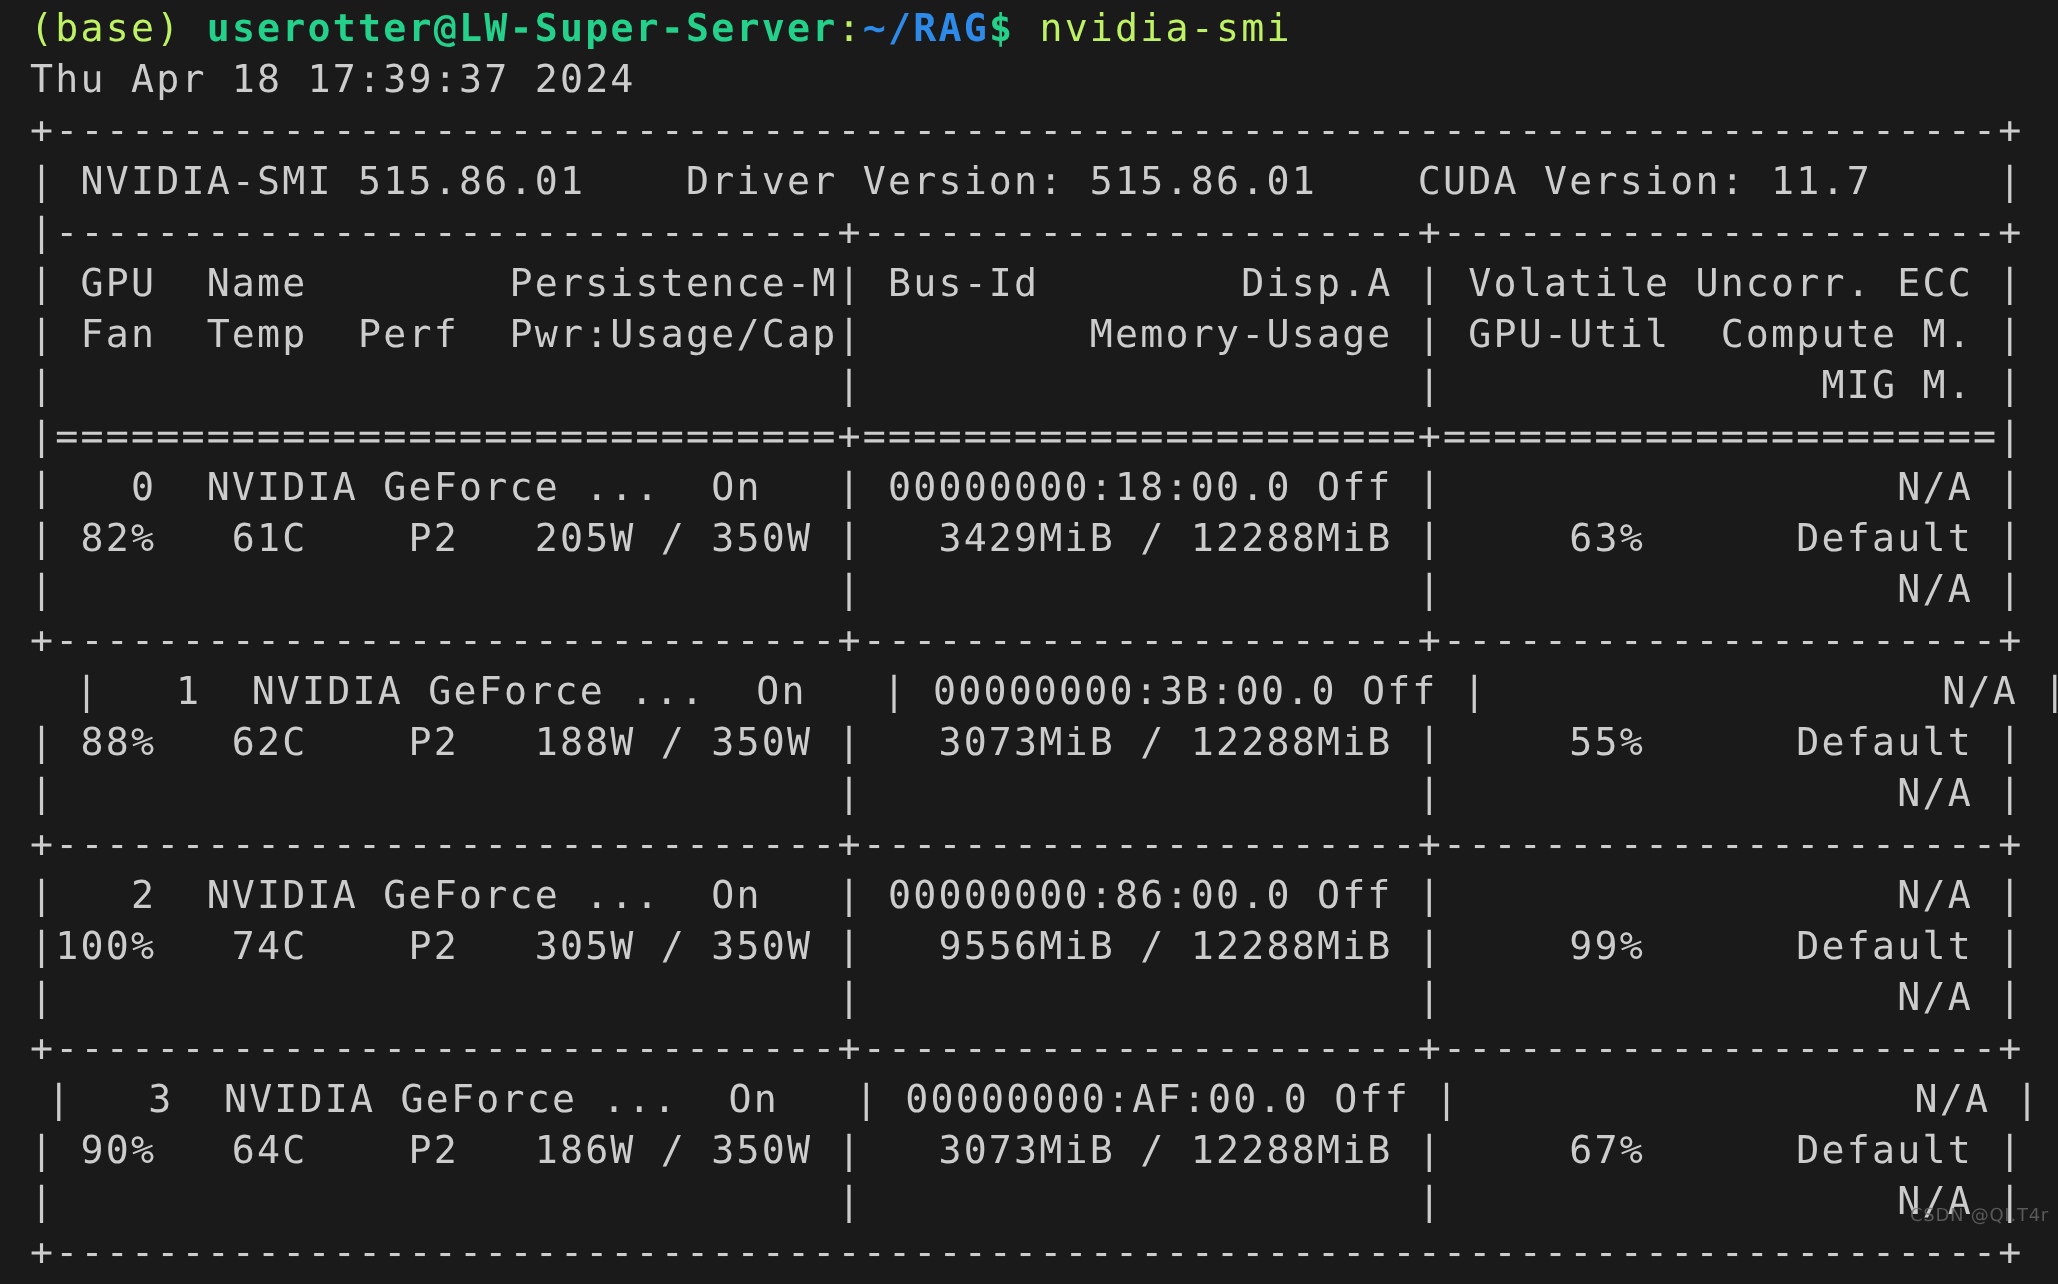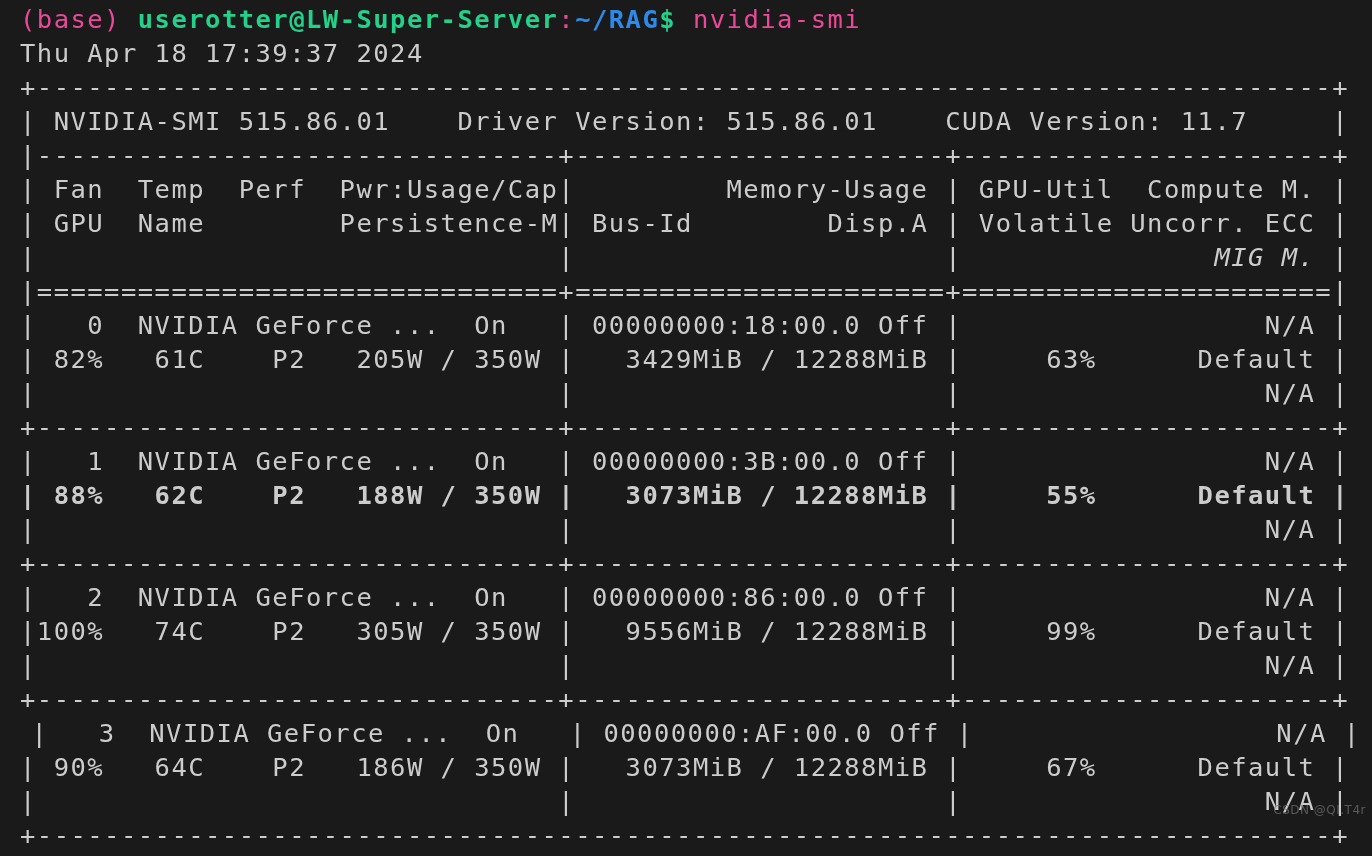--- a/index.html
+++ b/index.html
@@ -26,21 +26,21 @@
     white-space: pre;
     height: 34px;
     padding-left: 20px;
     font-variant-ligatures: none;
     -webkit-font-feature-settings: "liga" 0;
     font-feature-settings: "liga" 0;
   }
   .prompt-line { white-space: pre; }
   .c-green  { color: #23d18b; font-weight: bold; text-align: right; }
   .c-blue   { color: #2e8ae8; font-weight: bold; margin-top: 28px; }
-  .c-plain  { color: #ec4899; }
+  .c-plain  { color: #bef264; }
   .watermark {
     position: absolute;
     right: 6px;
     bottom: 29px;
     font-family: "DejaVu Sans", "Liberation Sans", sans-serif;
     font-size: 12px;
     color: #6e6e6e;
     letter-spacing: 0.5px;
     white-space: pre;
     opacity: 0.75;
@@ -52,35 +52,35 @@
 <div id="terminal">
 
   <div class="line prompt-line" style="letter-spacing: 1.47px;"><span class="c-plain">(base) </span><span class="c-green">userotter@LW-Super-Server</span><span class="c-plain">:</span><span class="c-blue">~/RAG</span><span class="c-green">$</span><span class="c-plain"> nvidia-smi</span></div>
 
   <div class="line" style="letter-spacing: 1.47px;">Thu Apr 18 17:39:37 2024</div>
 
   <div class="line" style="letter-spacing: 1.47px;">+-----------------------------------------------------------------------------+</div>
   <div class="line" style="letter-spacing: 1.47px;">| NVIDIA-SMI 515.86.01    Driver Version: 515.86.01    CUDA Version: 11.7     |</div>
   <div class="line" style="letter-spacing: 1.47px;">|-------------------------------+----------------------+----------------------+</div>
 
+  <div class="line" style="letter-spacing: 1.47px;">| GPU  Name        Persistence-M| Bus-Id        Disp.A | Volatile Uncorr. ECC |</div>
   <div class="line" style="letter-spacing: 1.47px;">| Fan  Temp  Perf  Pwr:Usage/Cap|         Memory-Usage | GPU-Util  Compute M. |</div>
-  <div class="line" style="letter-spacing: 1.47px;">| GPU  Name        Persistence-M| Bus-Id        Disp.A | Volatile Uncorr. ECC |</div>
-  <div class="line" style="letter-spacing: 1.47px; font-style: italic;">|                               |                      |               MIG M. |</div>
+  <div class="line" style="letter-spacing: 1.47px;">|                               |                      |               MIG M. |</div>
   <div class="line" style="letter-spacing: 1.47px;">|===============================+======================+======================|</div>
 
   <div>
     <div class="line" style="letter-spacing: 1.47px;">|   0  NVIDIA GeForce ...  On   | 00000000:18:00.0 Off |                  N/A |</div>
     <div class="line" style="letter-spacing: 1.47px;">| 82%   61C    P2   205W / 350W |   3429MiB / 12288MiB |     63%      Default |</div>
     <div class="line" style="letter-spacing: 1.47px;">|                               |                      |                  N/A |</div>
   </div>
   <div class="line" style="letter-spacing: 1.47px;">+-------------------------------+----------------------+----------------------+</div>
 
   <div>
-    <div class="line" style="letter-spacing: 1.47px;">|   1  NVIDIA GeForce ...  On   | 00000000:3B:00.0 Off |                  N/A |</div>
-    <div class="line" style="letter-spacing: 1.47px; font-weight: bold;">| 88%   62C    P2   188W / 350W |   3073MiB / 12288MiB |     55%      Default |</div>
+    <div class="line" style="letter-spacing: 1.47px; margin-left: 30px;">|   1  NVIDIA GeForce ...  On   | 00000000:3B:00.0 Off |                  N/A |</div>
+    <div class="line" style="letter-spacing: 1.47px;">| 88%   62C    P2   188W / 350W |   3073MiB / 12288MiB |     55%      Default |</div>
     <div class="line" style="letter-spacing: 1.47px;">|                               |                      |                  N/A |</div>
   </div>
   <div class="line" style="letter-spacing: 1.47px;">+-------------------------------+----------------------+----------------------+</div>
 
   <div>
     <div class="line" style="letter-spacing: 1.47px;">|   2  NVIDIA GeForce ...  On   | 00000000:86:00.0 Off |                  N/A |</div>
     <div class="line" style="letter-spacing: 1.47px;">|100%   74C    P2   305W / 350W |   9556MiB / 12288MiB |     99%      Default |</div>
     <div class="line" style="letter-spacing: 1.47px;">|                               |                      |                  N/A |</div>
   </div>
   <div class="line" style="letter-spacing: 1.47px;">+-------------------------------+----------------------+----------------------+</div>

